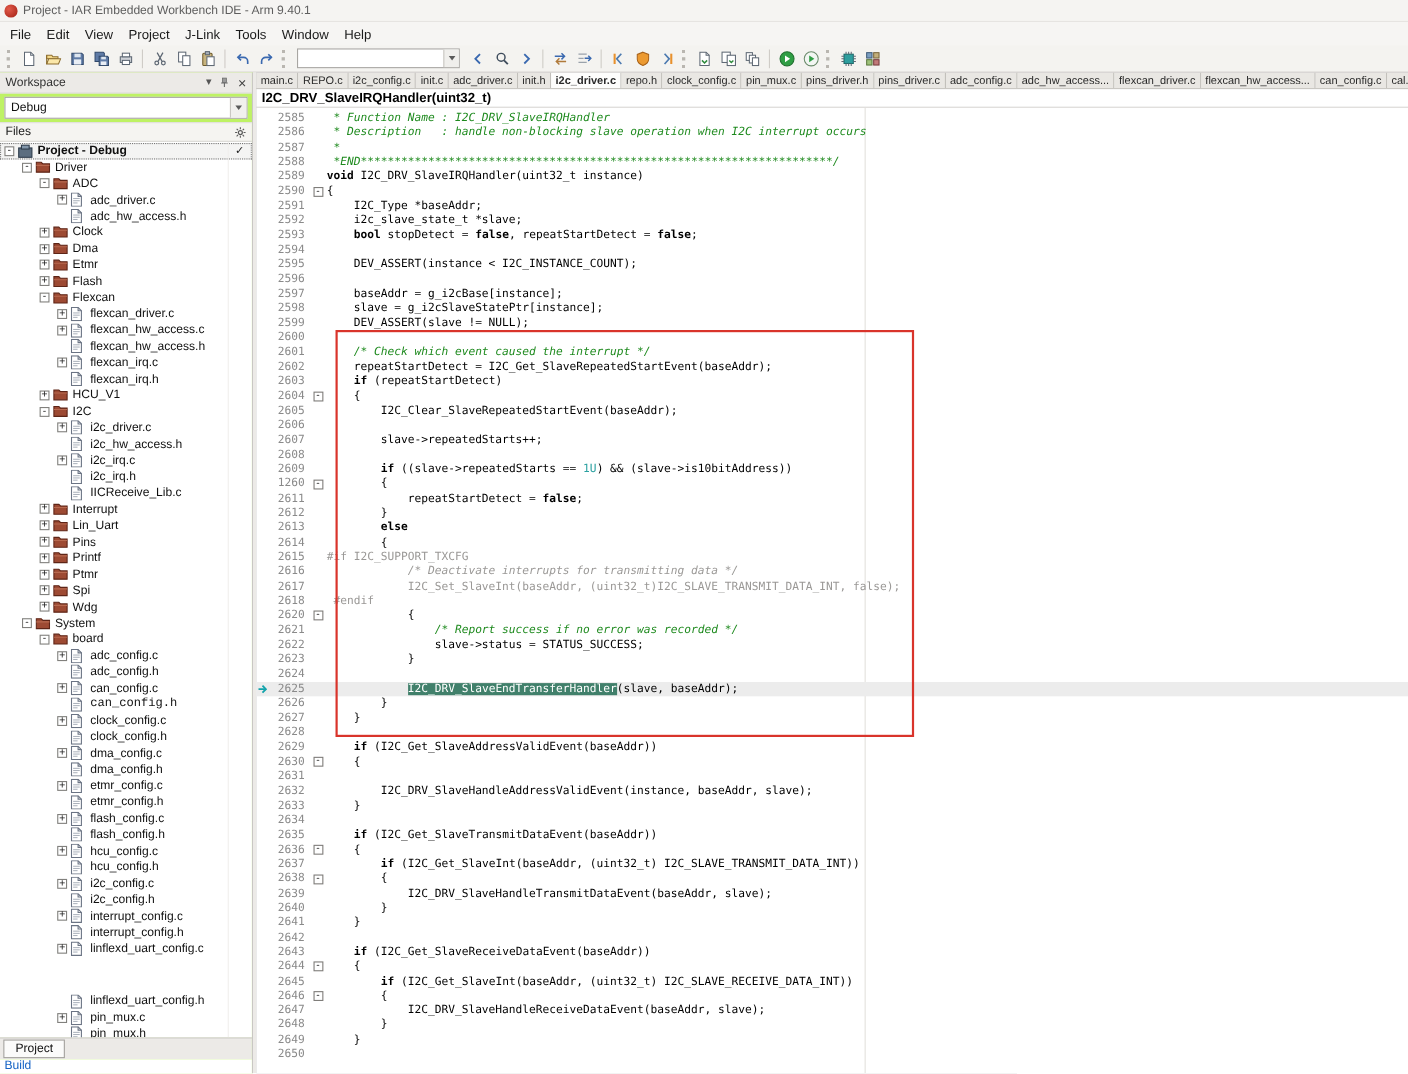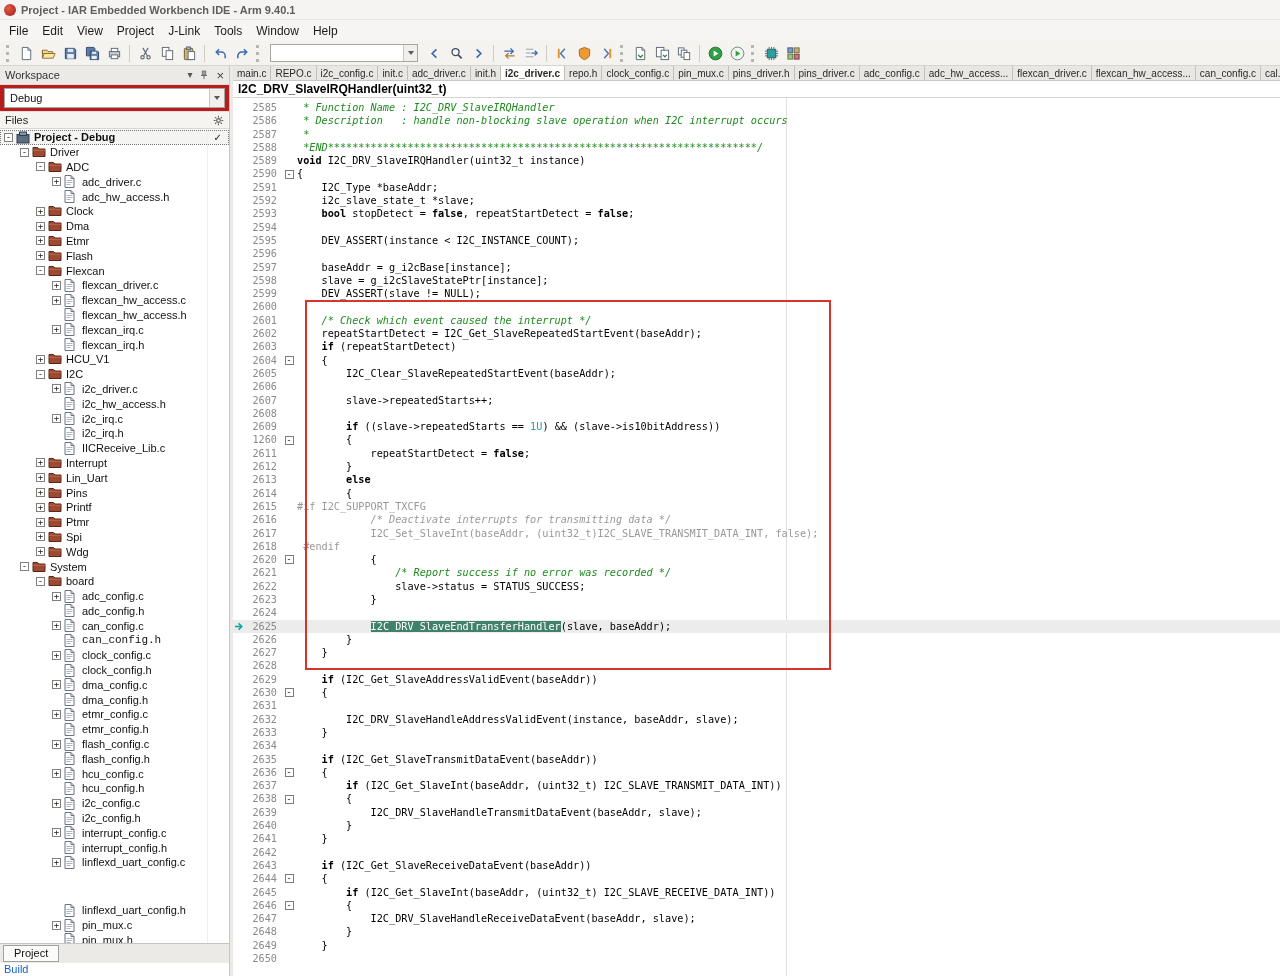--- a/index.html
+++ b/index.html
@@ -5,21 +5,21 @@
   * { box-sizing: border-box; }
   html,body { margin:0; padding:0; background:#fff; }
   .window {
     position:relative; width:1280px; height:976px; overflow:hidden;
     font-family:"Liberation Sans", sans-serif; background:#fff;
     -webkit-font-smoothing:antialiased;
   }
 
   
   .titlebar { height:20px; background:#f5f4f2; display:flex; align-items:center;
-    padding-left:4px; border-bottom:1px solid #e6e4e1;font-weight:bold; }
+    padding-left:4px; border-bottom:1px solid #e6e4e1; }
   .appicon { width:12px; height:12px; border-radius:50%;
     background:radial-gradient(circle at 35% 35%, #e25a4a, #a11e13);
     display:inline-block; margin-right:5px; flex:none; }
   .titletext { font-size:11px; color:#5e5e5e; }
 
   
   .menubar { height:21px; background:#f6f5f3; display:flex; align-items:center;
     padding-left:2px; font-size:12px; color:#1b1b1b; }
   .menu-item { padding:2px 7px; cursor:default; }
 
@@ -37,21 +37,21 @@
     font-family:"Liberation Sans",sans-serif; background:transparent; min-width:0; }
   .combo-btn { width:14px; background:#f0efec; border-left:1px solid #c9c7c2;
     display:flex; align-items:center; justify-content:center; flex:none; }
   .tri-down { width:0; height:0; border-left:3px solid transparent;
     border-right:3px solid transparent; border-top:4px solid #5a5a5a; }
 
   
   .main { display:flex; height:910px; }
 
   
-  .workspace { width:230px; flex:none; display:flex; flex-direction:column; background:#b91c1c;
+  .workspace { width:230px; flex:none; display:flex; flex-direction:column; background:#bef264;
     border-right:1px solid #c9c7c3; }
   .ws-header { height:19px; flex:none; background:#eceae7; border-bottom:1px solid #dedcd8;
     display:flex; align-items:center; justify-content:space-between; padding:0 5px;
     font-size:11px; color:#333; }
   .ws-hicons { display:flex; align-items:center; gap:7px; color:#555; }
   .hic { font-size:10px; line-height:10px; cursor:default; }
   .hic svg { width:10px; height:10px; display:block; }
   .hic.close { font-size:13px; line-height:11px; color:#444; }
   .ws-combo { height:20px; flex:none; margin:3px 4px; border:1px solid #a8a6a2; background:#fff;
     display:flex; align-items:center; justify-content:space-between; font-size:11px;

